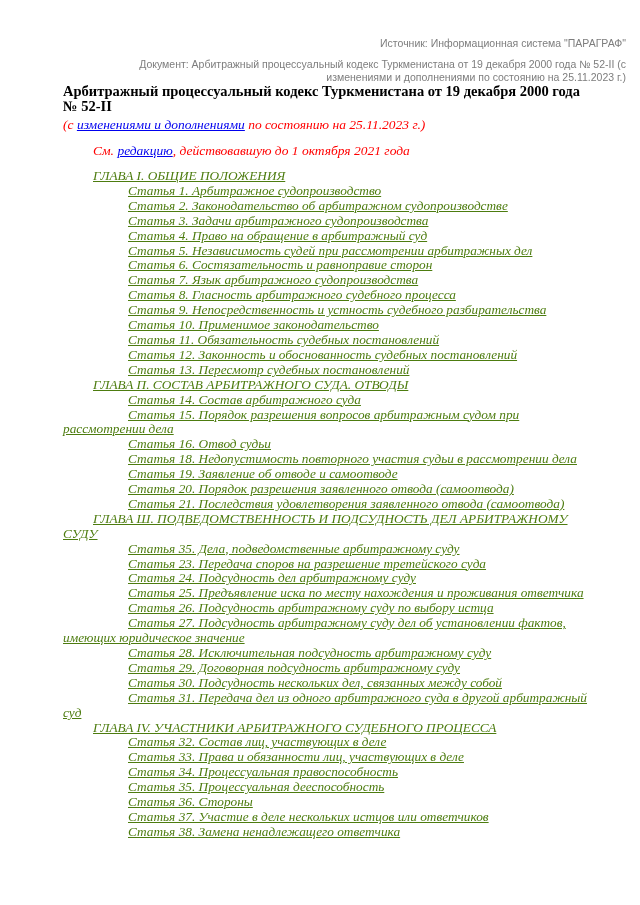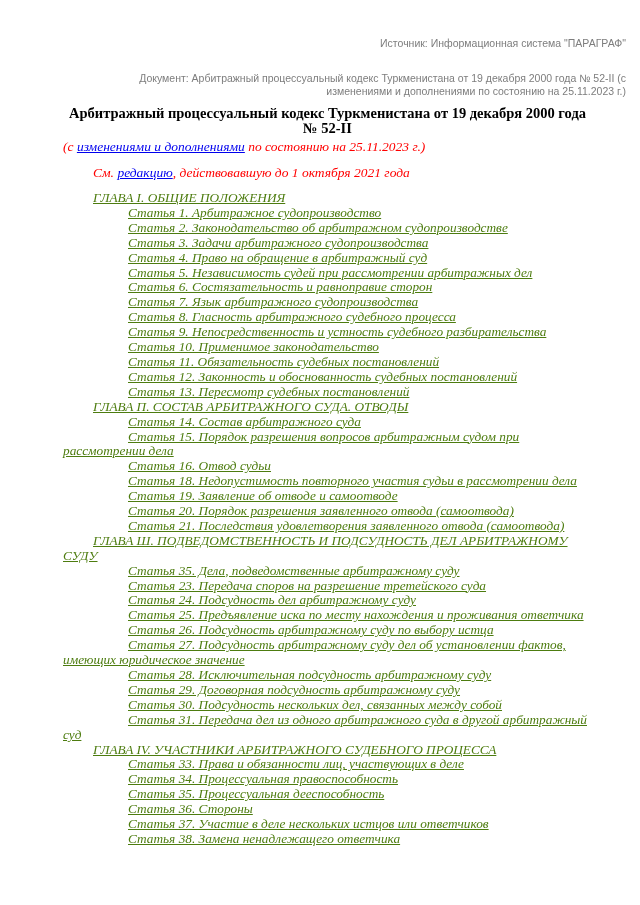--- a/index.html
+++ b/index.html
@@ -21,25 +21,25 @@
   
   .meta-block {
     margin-left: 90px;
     margin-right: 14px;
     text-align: right;
     font-family: "Liberation Sans", sans-serif;
     font-size: 10.5px;
     line-height: 13px;
     color: #7d7d7d;
   }
-  .meta-source { margin-bottom: 22px; }
+  .meta-source { margin-bottom: 8px; }
   
   .title {
-    margin: 8px 48px 0 63px;
-    text-align: center;
+    margin: 0 48px 0 63px;
+    text-align: left;
     font-family: "Liberation Serif", serif;
     font-size: 14.5px;
     line-height: 15px;
     font-weight: bold;
     color: #000000;
   }
   
   .amendments {
     margin: 3px 48px 0 63px;
     text-align: left;
@@ -117,20 +117,21 @@
       <div class="toc-article"><a class="link">Статья 23. Передача споров на разрешение третейского суда</a></div>
       <div class="toc-article"><a class="link">Статья 24. Подсудность дел арбитражному суду</a></div>
       <div class="toc-article"><a class="link">Статья 25. Предъявление иска по месту нахождения и проживания ответчика</a></div>
       <div class="toc-article"><a class="link">Статья 26. Подсудность арбитражному суду по выбору истца</a></div>
       <div class="toc-article"><a class="link">Статья 27. Подсудность арбитражному суду дел об установлении фактов, имеющих юридическое значение</a></div>
       <div class="toc-article"><a class="link">Статья 28. Исключительная подсудность арбитражному суду</a></div>
       <div class="toc-article"><a class="link">Статья 29. Договорная подсудность арбитражному суду</a></div>
       <div class="toc-article"><a class="link">Статья 30. Подсудность нескольких дел, связанных между собой</a></div>
       <div class="toc-article"><a class="link">Статья 31. Передача дел из одного арбитражного суда в другой арбитражный суд</a></div>
       <div class="toc-chapter"><a class="link">ГЛАВА IV. УЧАСТНИКИ АРБИТРАЖНОГО СУДЕБНОГО ПРОЦЕССА</a></div>
+      <div class="toc-article"><a class="link">Статья 32. Состав лиц, участвующих в деле</a></div>
       <div class="toc-article"><a class="link">Статья 33. Права и обязанности лиц, участвующих в деле</a></div>
       <div class="toc-article"><a class="link">Статья 34. Процессуальная правоспособность</a></div>
       <div class="toc-article"><a class="link">Статья 35. Процессуальная дееспособность</a></div>
       <div class="toc-article"><a class="link">Статья 36. Стороны</a></div>
       <div class="toc-article"><a class="link">Статья 37. Участие в деле нескольких истцов или ответчиков</a></div>
       <div class="toc-article"><a class="link">Статья 38. Замена ненадлежащего ответчика</a></div>
     </div>
 
 </div>
 

